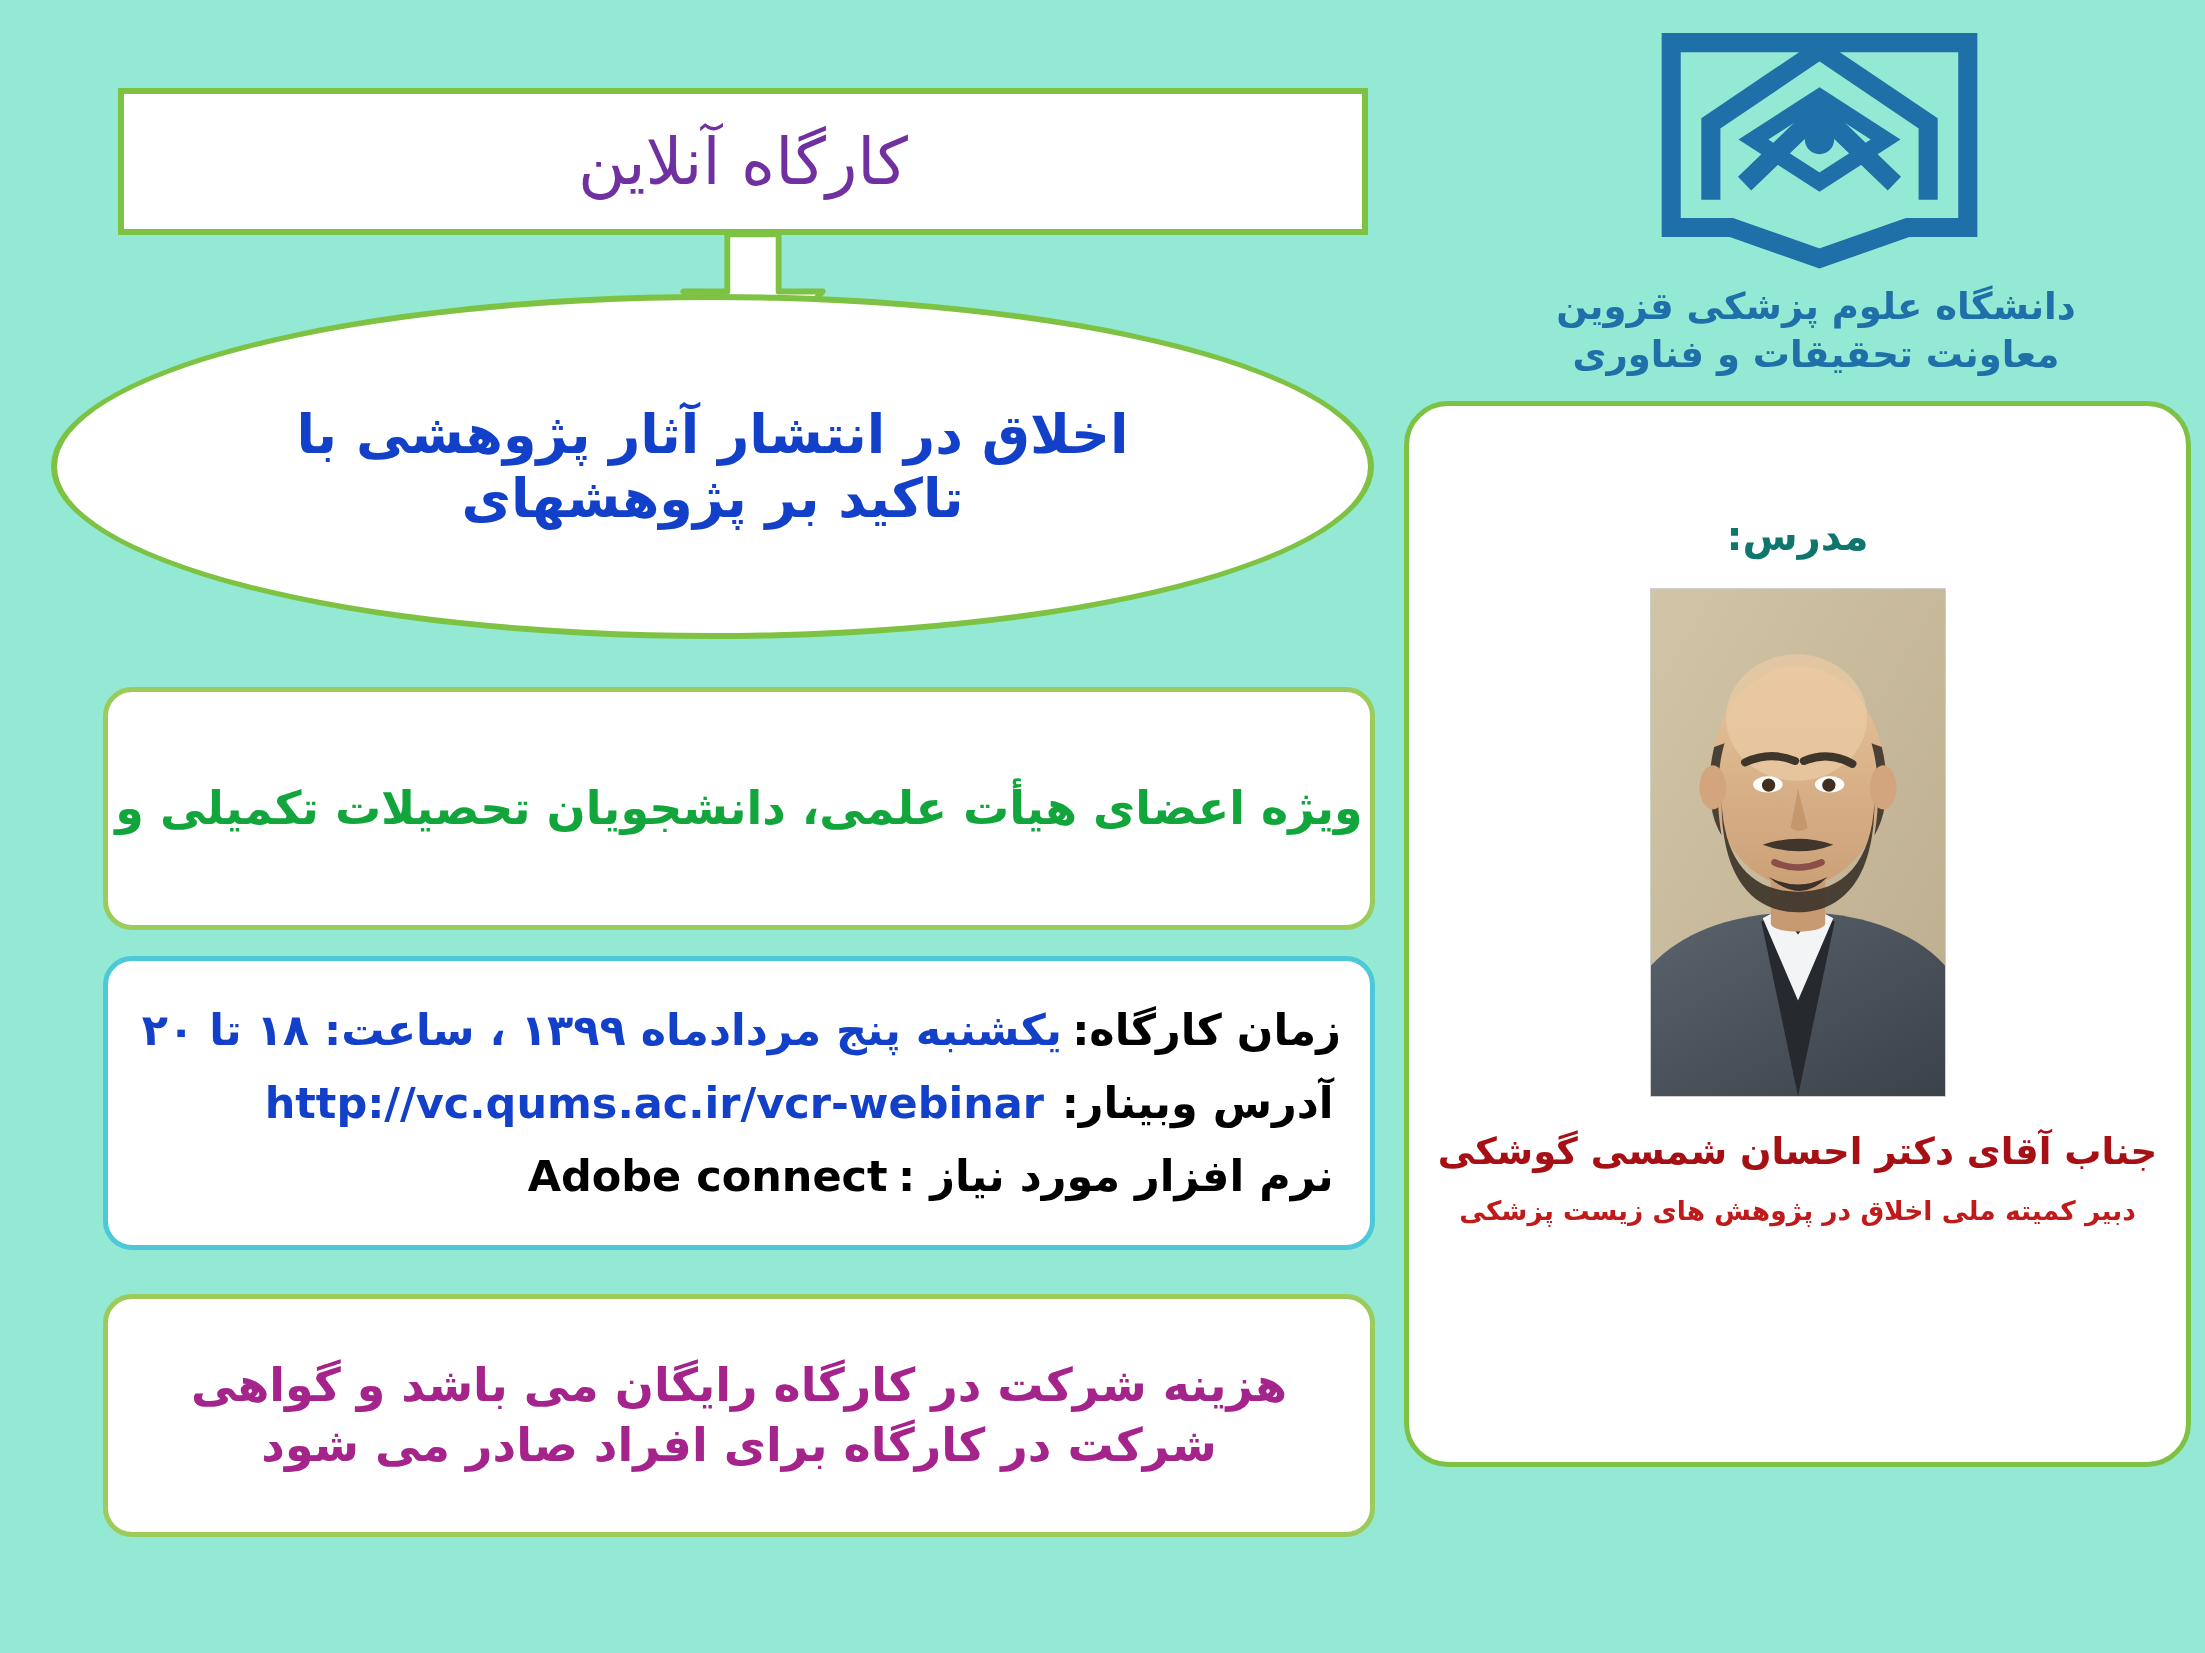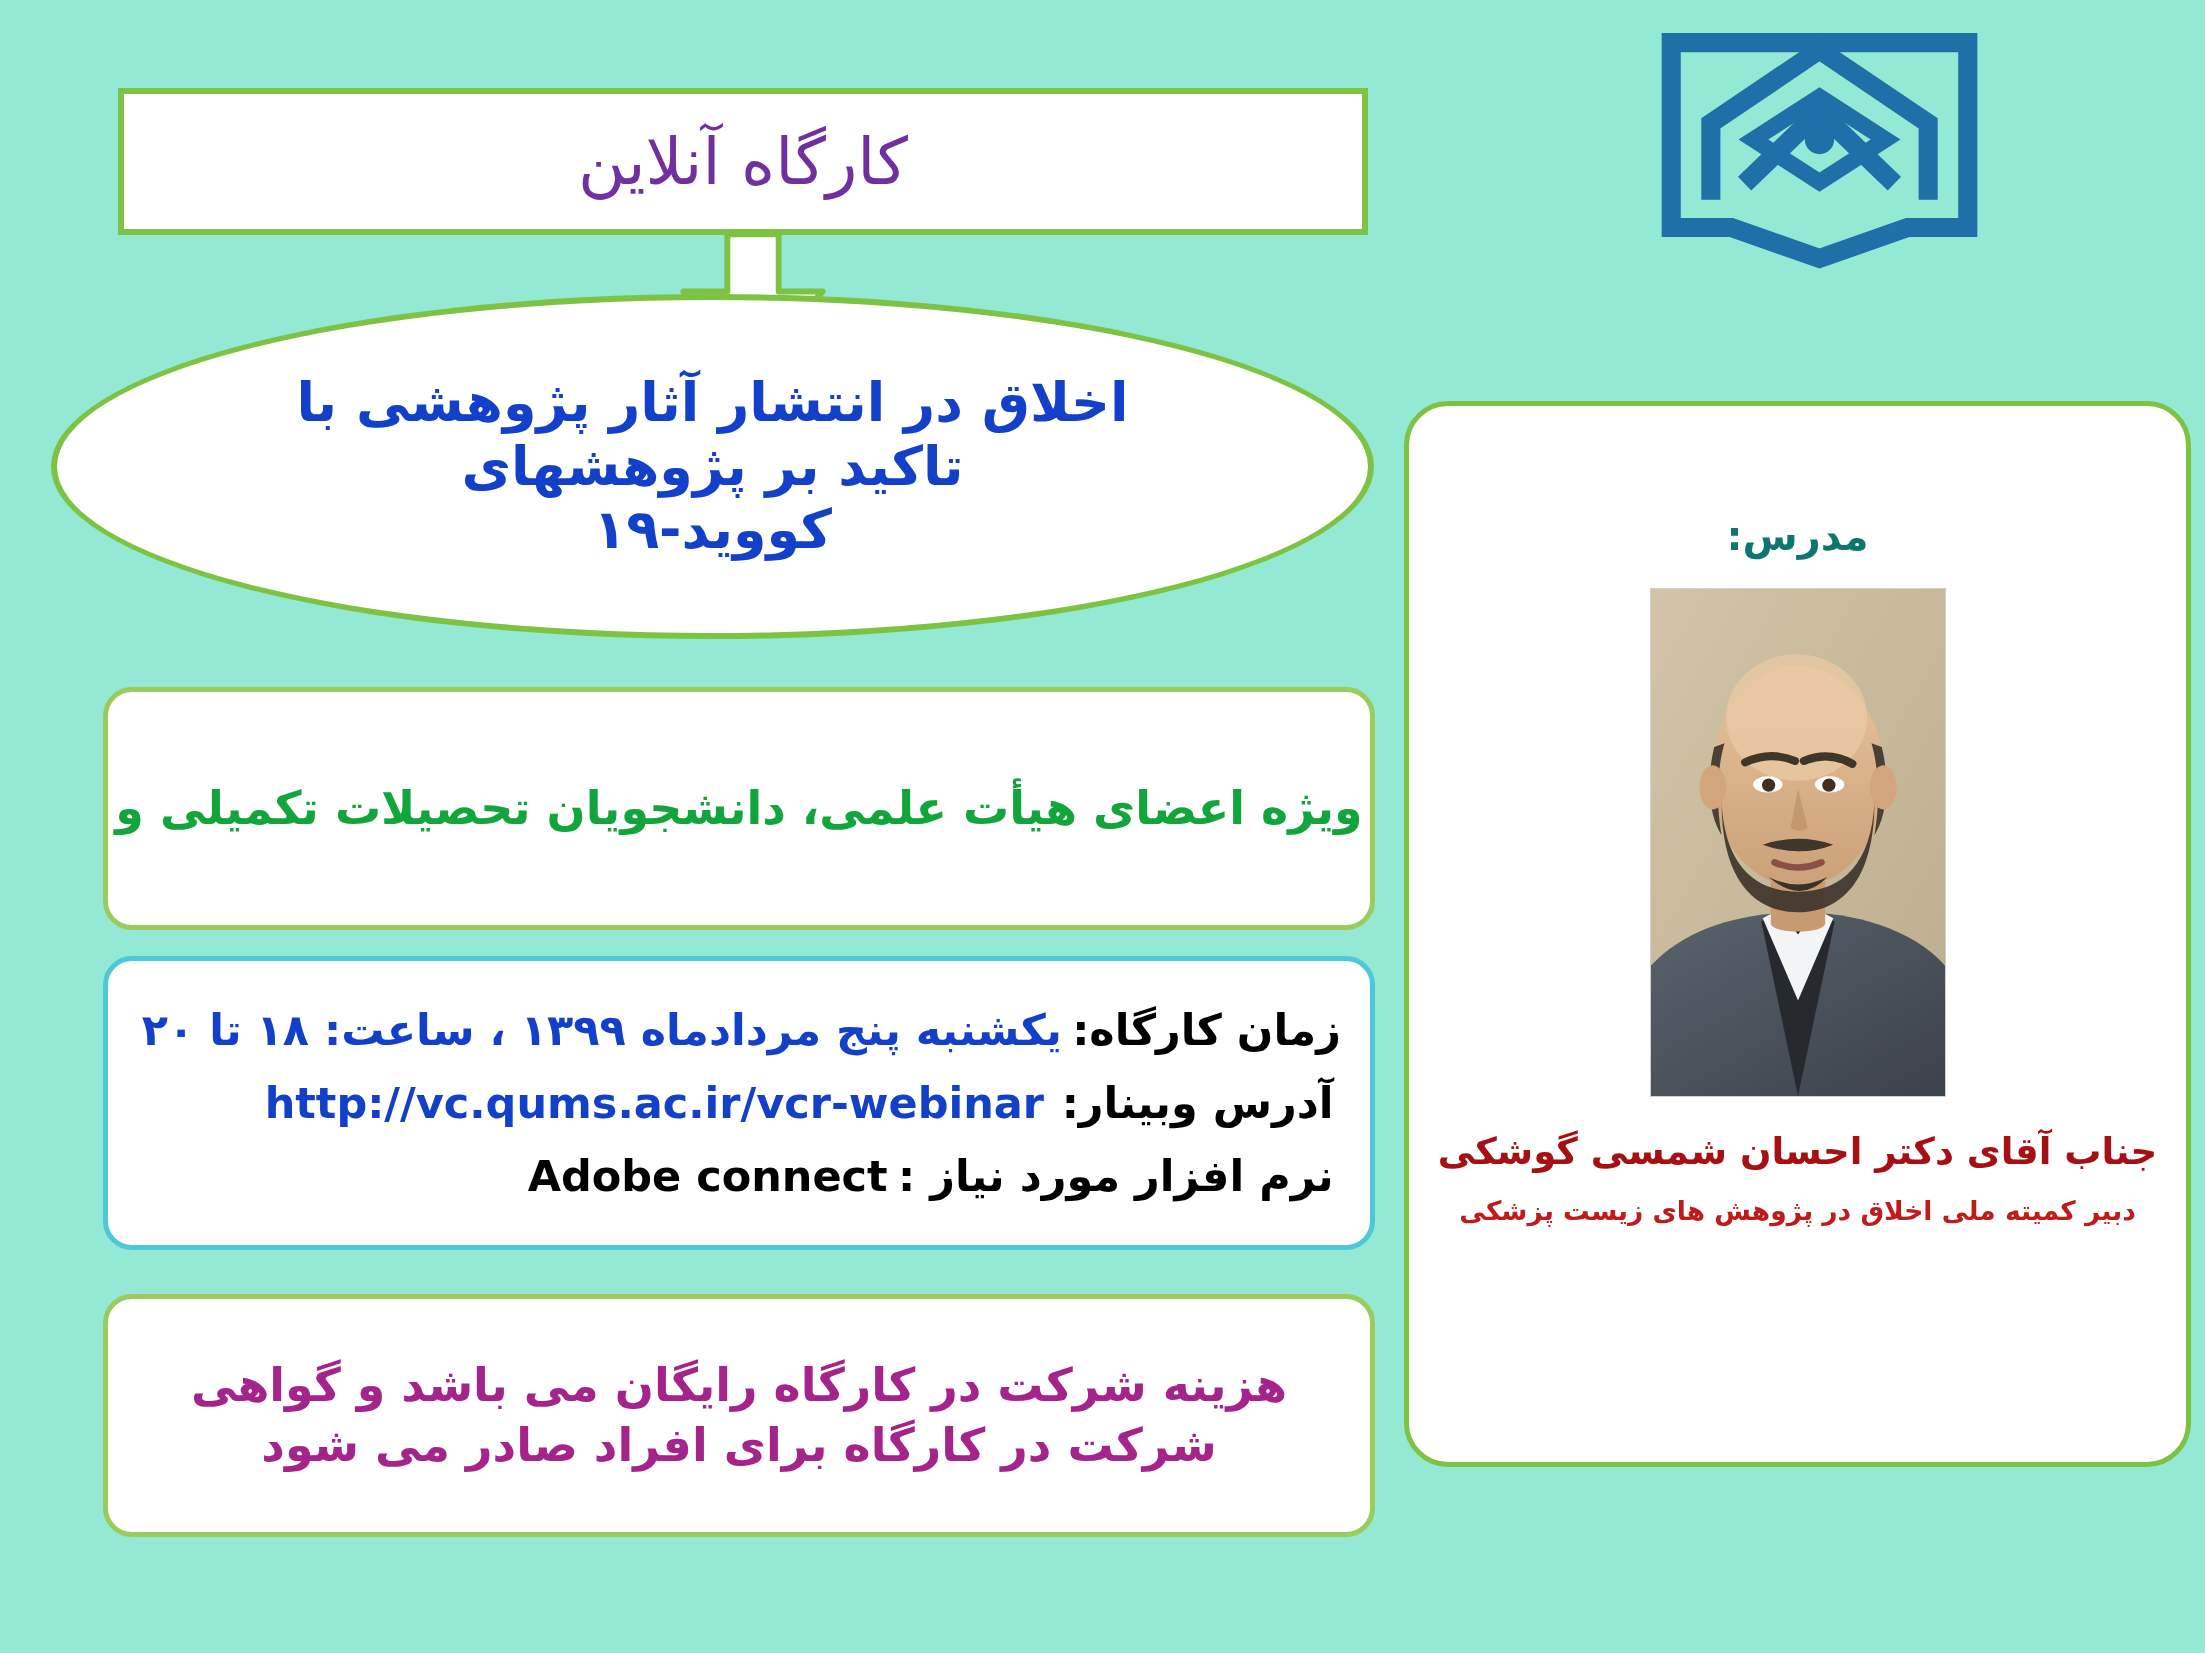--- a/index.html
+++ b/index.html
@@ -136,21 +136,20 @@
 
   <div class="arrow-wrap">
     <svg width="176" height="140" viewBox="0 0 240 190" xmlns="http://www.w3.org/2000/svg">
       <polygon points="85,0 155,0 155,78 215,78 120,180 25,78 85,78" fill="#FFFFFF" stroke="#7DC242" stroke-width="8" stroke-linejoin="round"></polygon>
     </svg>
   </div>
 
   <div class="ellipse">
     <div class="ellipse-line">اخلاق در انتشار آثار پژوهشی با</div>
     <div class="ellipse-line">تاکید بر پژوهشهای</div>
-    <div class="ellipse-line">کووید-۱۹</div>
   </div>
 
   <div class="box-audience">
     <div class="aud-line">ویژه اعضای هیأت علمی، دانشجویان تحصیلات تکمیلی و</div>
   </div>
 
   <div class="box-details">
 
     <div class="det-row r-time">
       <span class="det-label">زمان کارگاه:</span>
@@ -184,20 +183,24 @@
         <path d="M118 210 L220 112 L322 210"></path>
       </g>
 
       <g fill="none" stroke="#1F6FA8" stroke-width="22">
         <polygon points="220,92 310,150 220,208 130,150"></polygon>
       </g>
       <circle cx="220" cy="150" r="20" fill="#1F6FA8"></circle>
     </svg>
   </div>
 
+  <div class="univ">
+    <div class="univ-line">دانشگاه علوم پزشکی  قزوین</div>
+    <div class="univ-line">معاونت تحقیقات و  فناوری</div>
+  </div>
 
   <div class="panel">
 
     <div class="panel-label">مدرس:</div>
 
     <div class="photo">
       <svg viewBox="0 0 400 690" xmlns="http://www.w3.org/2000/svg" preserveAspectRatio="xMidYMid slice">
         <defs>
           <linearGradient id="bgwall" x1="0" y1="0" x2="1" y2="1">
             <stop offset="0%" stop-color="#D2C4A6"></stop>

